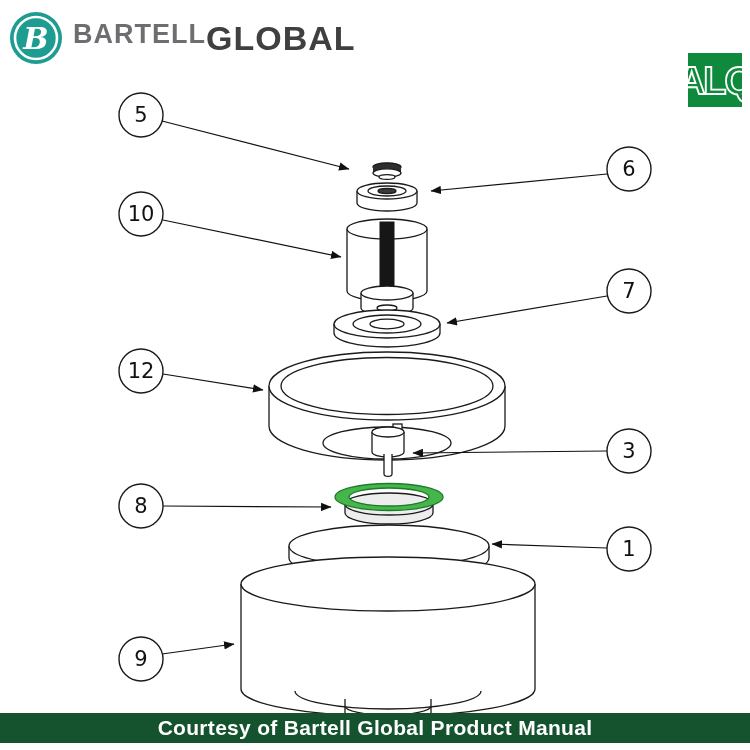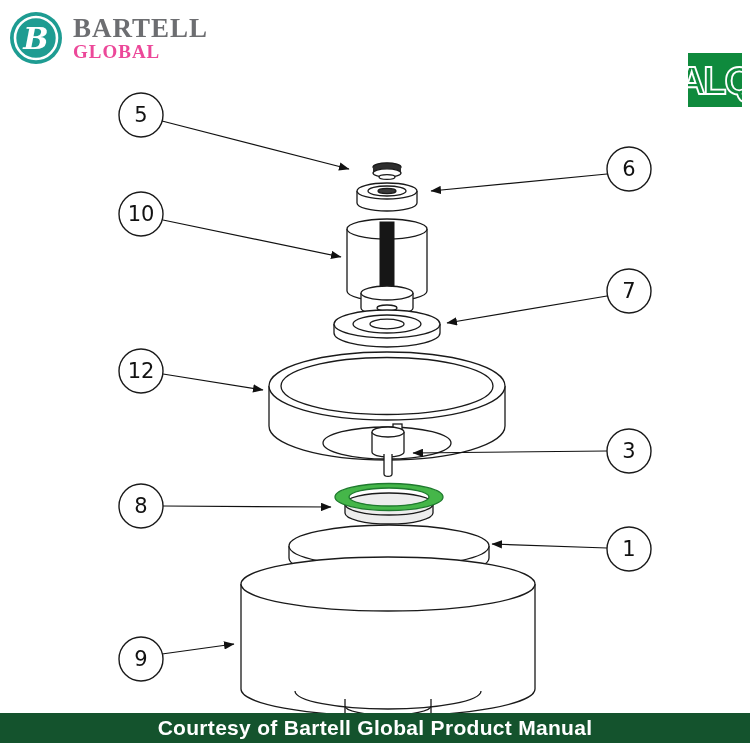--- a/index.html
+++ b/index.html
@@ -1,23 +1,23 @@
 <!DOCTYPE html>
 <html><head>
 <meta charset="utf-8">
 <style>
   html,body{margin:0;padding:0;}
   body{
     width:750px;height:750px;position:relative;overflow:hidden;
     background:#ffffff;font-family:"Liberation Sans",sans-serif;
   }
   .brand{position:absolute;top:10px;left:8px;display:flex;align-items:center;gap:9px;}
-  .brand-text{display:flex;flex-direction:column;line-height:1.02;font-family:Liberation Serif, serif;}
+  .brand-text{display:flex;flex-direction:row;line-height:1.02;}
   .brand-line1{font-size:27px;font-weight:800;letter-spacing:1px;color:#6d6e71;}
-  .brand-line2{font-size:19px;font-weight:800;letter-spacing:1px;color:#ec4899;}
+  .brand-line2{font-size:34px;font-weight:800;letter-spacing:1px;color:#404040;}
   .partner{position:absolute;top:24px;right:8px;margin-top:29px;}
   .footer-bar{
     position:absolute;left:0;top:713px;width:750px;height:30px;background:#14532d;
     display:flex;align-items:center;justify-content:center;
   }
   .footer-caption{color:#ffffff;font-size:21px;font-weight:700;letter-spacing:.3px;}
   .diagram-svg{position:absolute;left:0;top:0;}
 </style>
 </head>
 <body>

